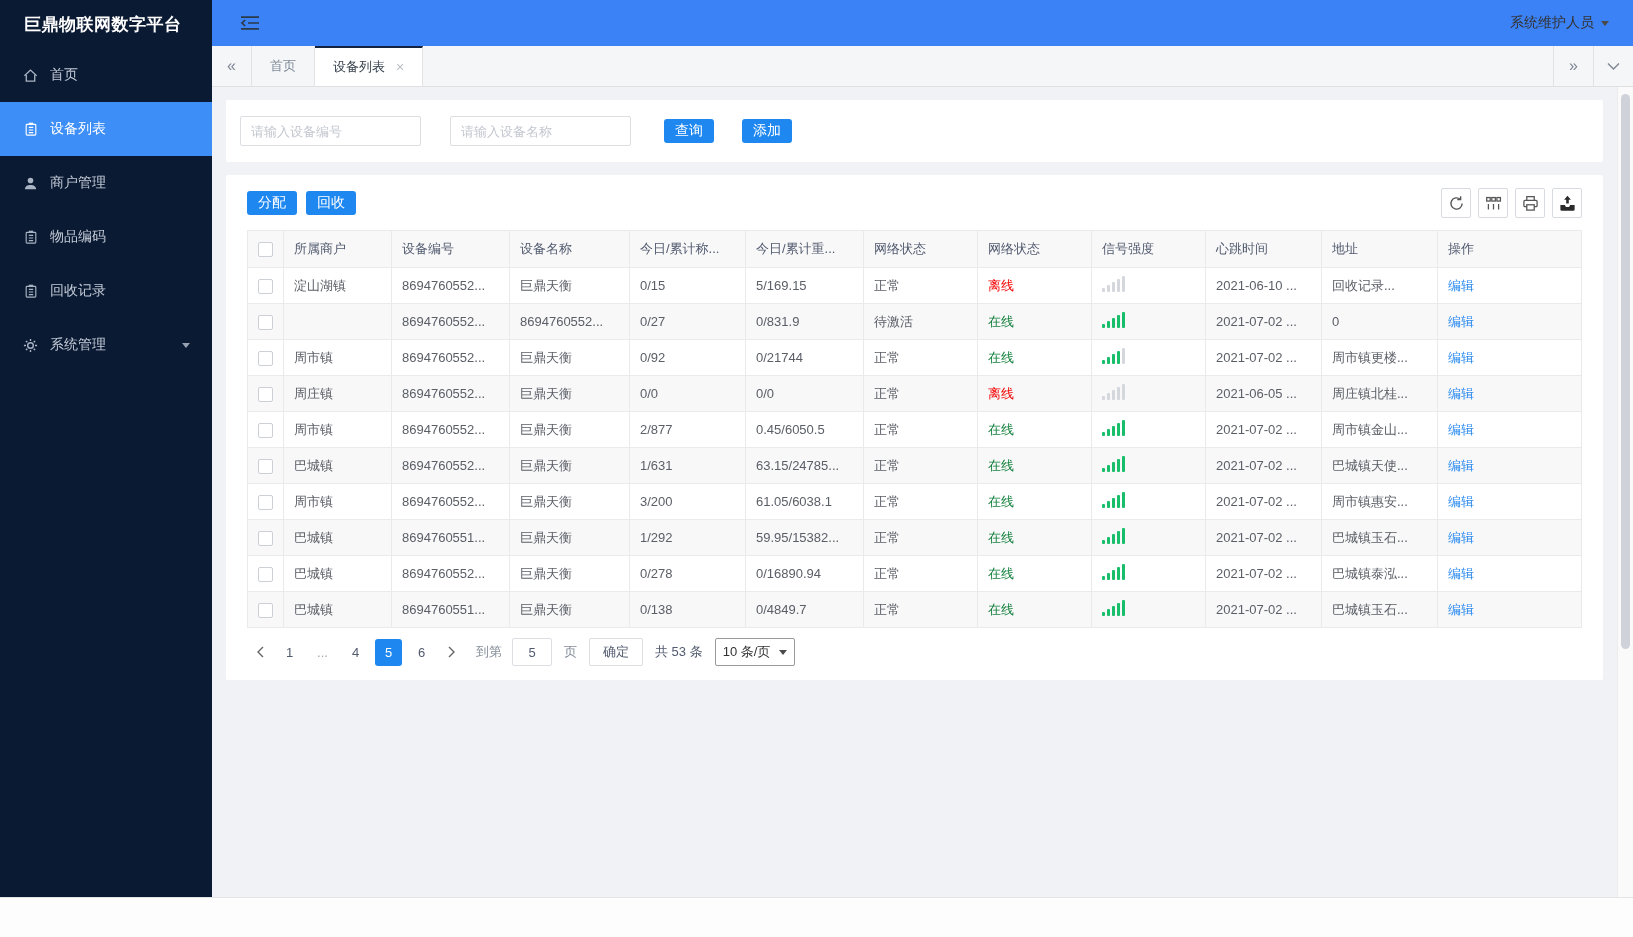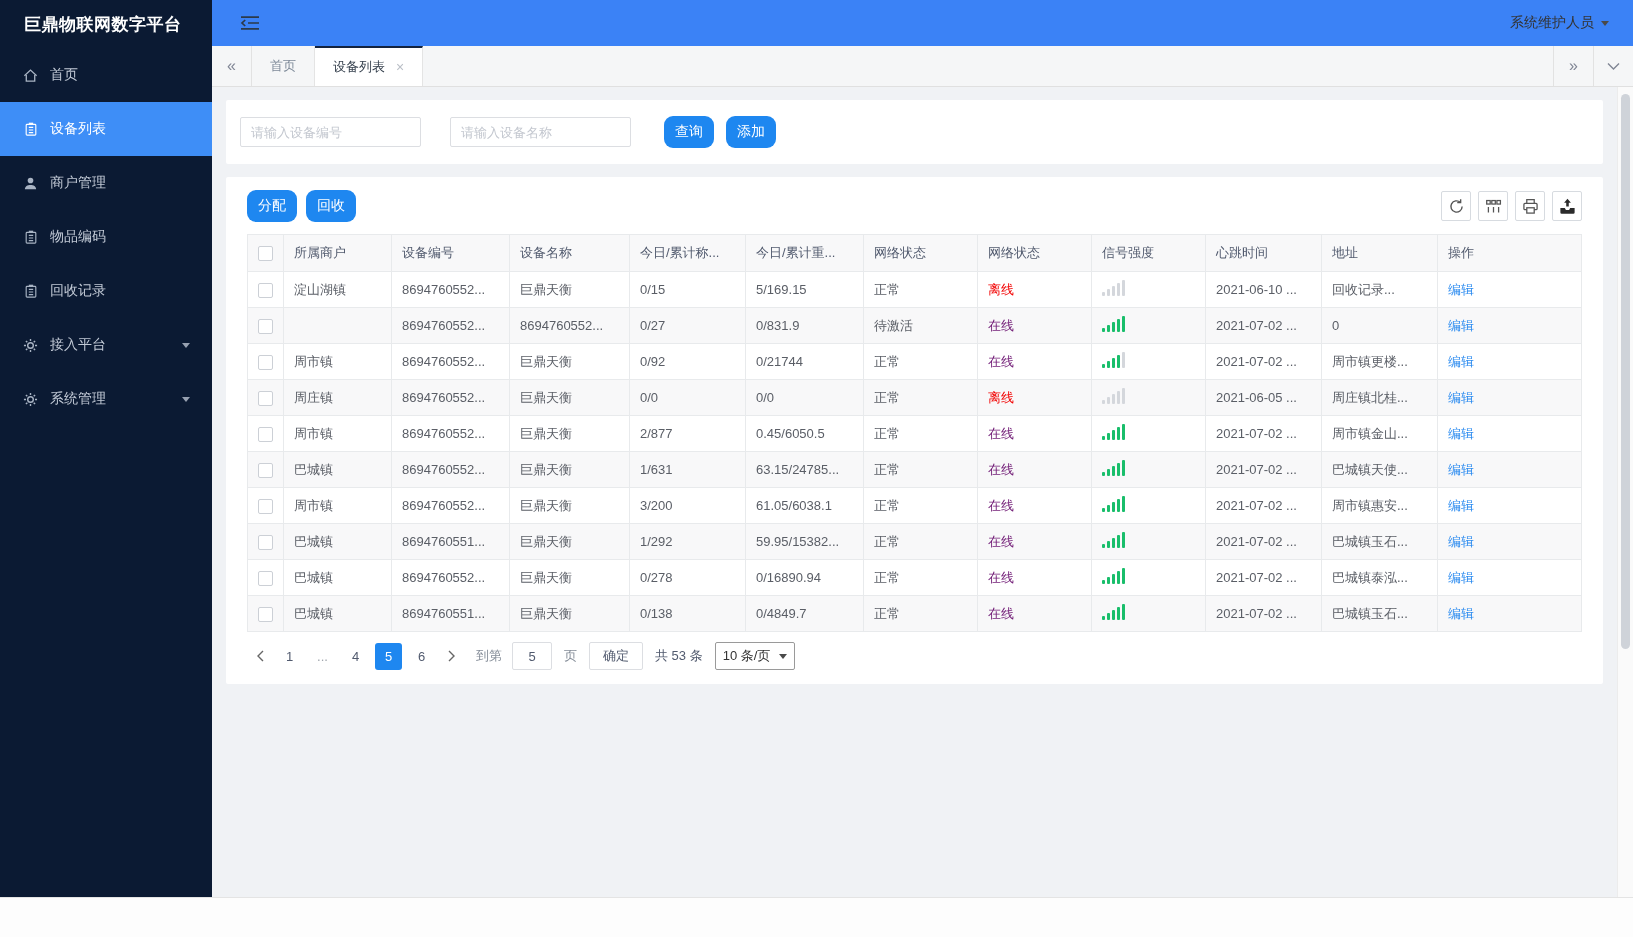--- a/index.html
+++ b/index.html
@@ -33,38 +33,38 @@
   .tab .close{margin-left:11px;color:#b9bec6;font-size:14px;line-height:1}
   
   .content{flex:1;background:#f0f2f5;padding:13px 30px 13px 14px;position:relative;overflow:hidden}
   .v-scroll{position:absolute;top:0;right:0;width:16px;height:100%;background:#fafafa;border-left:1px solid #ececec}
   .v-thumb{position:absolute;top:7px;left:3px;width:9px;height:555px;background:#cfd3d9;border-radius:5px}
   .card{background:#fff;border-radius:2px}
   .search-card{padding:16px 14px;display:flex;align-items:center}
   .s-input{width:181px;height:30px;border:1px solid #dcdee2;border-radius:2px;padding:0 10px;font-size:13px;color:#515a6e;outline:none;background:#fff}
   .s-input+.s-input{margin-left:29px}
   .s-input::placeholder{color:#c3c7cf}
-  .btn{height:32px;padding:0 11px;background:#1E87F0;color:#fff;border:none;border-radius:9px;font-size:14px;cursor:pointer;white-space:nowrap}
-  .search-card .btn{margin-left:12px}
+  .btn{height:24px;padding:0 11px;background:#1E87F0;color:#fff;border:none;border-radius:3px;font-size:14px;cursor:pointer;white-space:nowrap}
+  .search-card .btn{margin-left:28px}
   .search-card .btn:first-of-type{margin-left:33px}
   .table-card{margin-top:13px;padding:13px 21px 14px}
   .table-toolbar{display:flex;align-items:center;margin-bottom:12px}
   .tt-left{display:flex;gap:9px}
   .tt-right{margin-left:auto;display:flex;gap:7px}
   .tool-btn{width:30px;height:30px;border:1px solid #d7dbe0;border-radius:2px;background:#fff;display:flex;align-items:center;justify-content:center;color:#555;cursor:pointer}
   .tool-btn.dark{color:#2b2b2b}
   
   .grid{width:100%;border-collapse:collapse;table-layout:fixed;font-size:13px;color:#5a5e66}
   .grid th{background:#f8f8f9;color:#515a6e;font-weight:normal;height:37px}
   .grid th,.grid td{border:1px solid #e8eaec;padding:0 10px;text-align:left;white-space:nowrap;overflow:hidden}
   .grid td{height:36px;background:#fff}
   .grid tr.stripe td{background:#f8f8f9}
   .cb-col{text-align:center !important;padding:0 !important}
   .checkbox{display:inline-block;width:15px;height:15px;border:1px solid #ccd0d6;border-radius:2px;background:#fff;vertical-align:middle;cursor:pointer}
-  .status-online{color:#701a75}
+  .status-online{color:#15803d}
   .status-offline{color:#f20000}
   .signal{display:inline-flex;align-items:flex-end;gap:2px;height:16px}
   .signal i{width:3px;background:#19be6b;border-radius:1px}
   .signal i.off{background:#d4d7dc}
   .edit-link{color:#2d8cf0;text-decoration:none;cursor:pointer}
   
   .pager{display:flex;align-items:center;margin-top:10px;font-size:13px;color:#515a6e}
   .pg-nav{width:26px;height:27px;display:flex;align-items:center;justify-content:center;color:#666;cursor:pointer}
   .pg-pages{display:flex;align-items:center}
   .pg-item{min-width:27px;height:27px;display:flex;align-items:center;justify-content:center;margin:0 3px;cursor:pointer;color:#515a6e}
@@ -126,30 +126,20 @@
           </div>
           <div class="menu-item">
             <span class="mi-icon">
               <svg width="14" height="15" viewBox="0 0 16 16" fill="none" stroke="currentColor" stroke-width="1.3">
                 <rect x="2.5" y="2.2" width="11" height="12.3" rx="1"></rect>
                 <path d="M5.5 5.6h5M5.5 8.6h5M5.5 11.6h5"></path>
                 <path d="M5.5 1.2h5" stroke-width="2"></path>
               </svg>
             </span>
             <span class="mi-label">回收记录</span>
-          </div>
-          <div class="menu-item">
-            <span class="mi-icon">
-              <svg width="15" height="15" viewBox="0 0 16 16" fill="none" stroke="currentColor" stroke-width="1.5">
-                <circle cx="8" cy="8" r="3"></circle>
-                <path d="M8 1v2.2M8 12.8V15M1 8h2.2M12.8 8H15M3.1 3.1l1.5 1.5M11.4 11.4l1.5 1.5M12.9 3.1l-1.5 1.5M4.6 11.4l-1.5 1.5"></path>
-              </svg>
-            </span>
-            <span class="mi-label">接入平台</span>
-            <i class="mi-caret"></i>
           </div>
           <div class="menu-item">
             <span class="mi-icon">
               <svg width="15" height="15" viewBox="0 0 16 16" fill="none" stroke="currentColor" stroke-width="1.5">
                 <circle cx="8" cy="8" r="3"></circle>
                 <path d="M8 1v2.2M8 12.8V15M1 8h2.2M12.8 8H15M3.1 3.1l1.5 1.5M11.4 11.4l1.5 1.5M12.9 3.1l-1.5 1.5M4.6 11.4l-1.5 1.5"></path>
               </svg>
             </span>
             <span class="mi-label">系统管理</span>
             <i class="mi-caret"></i>

